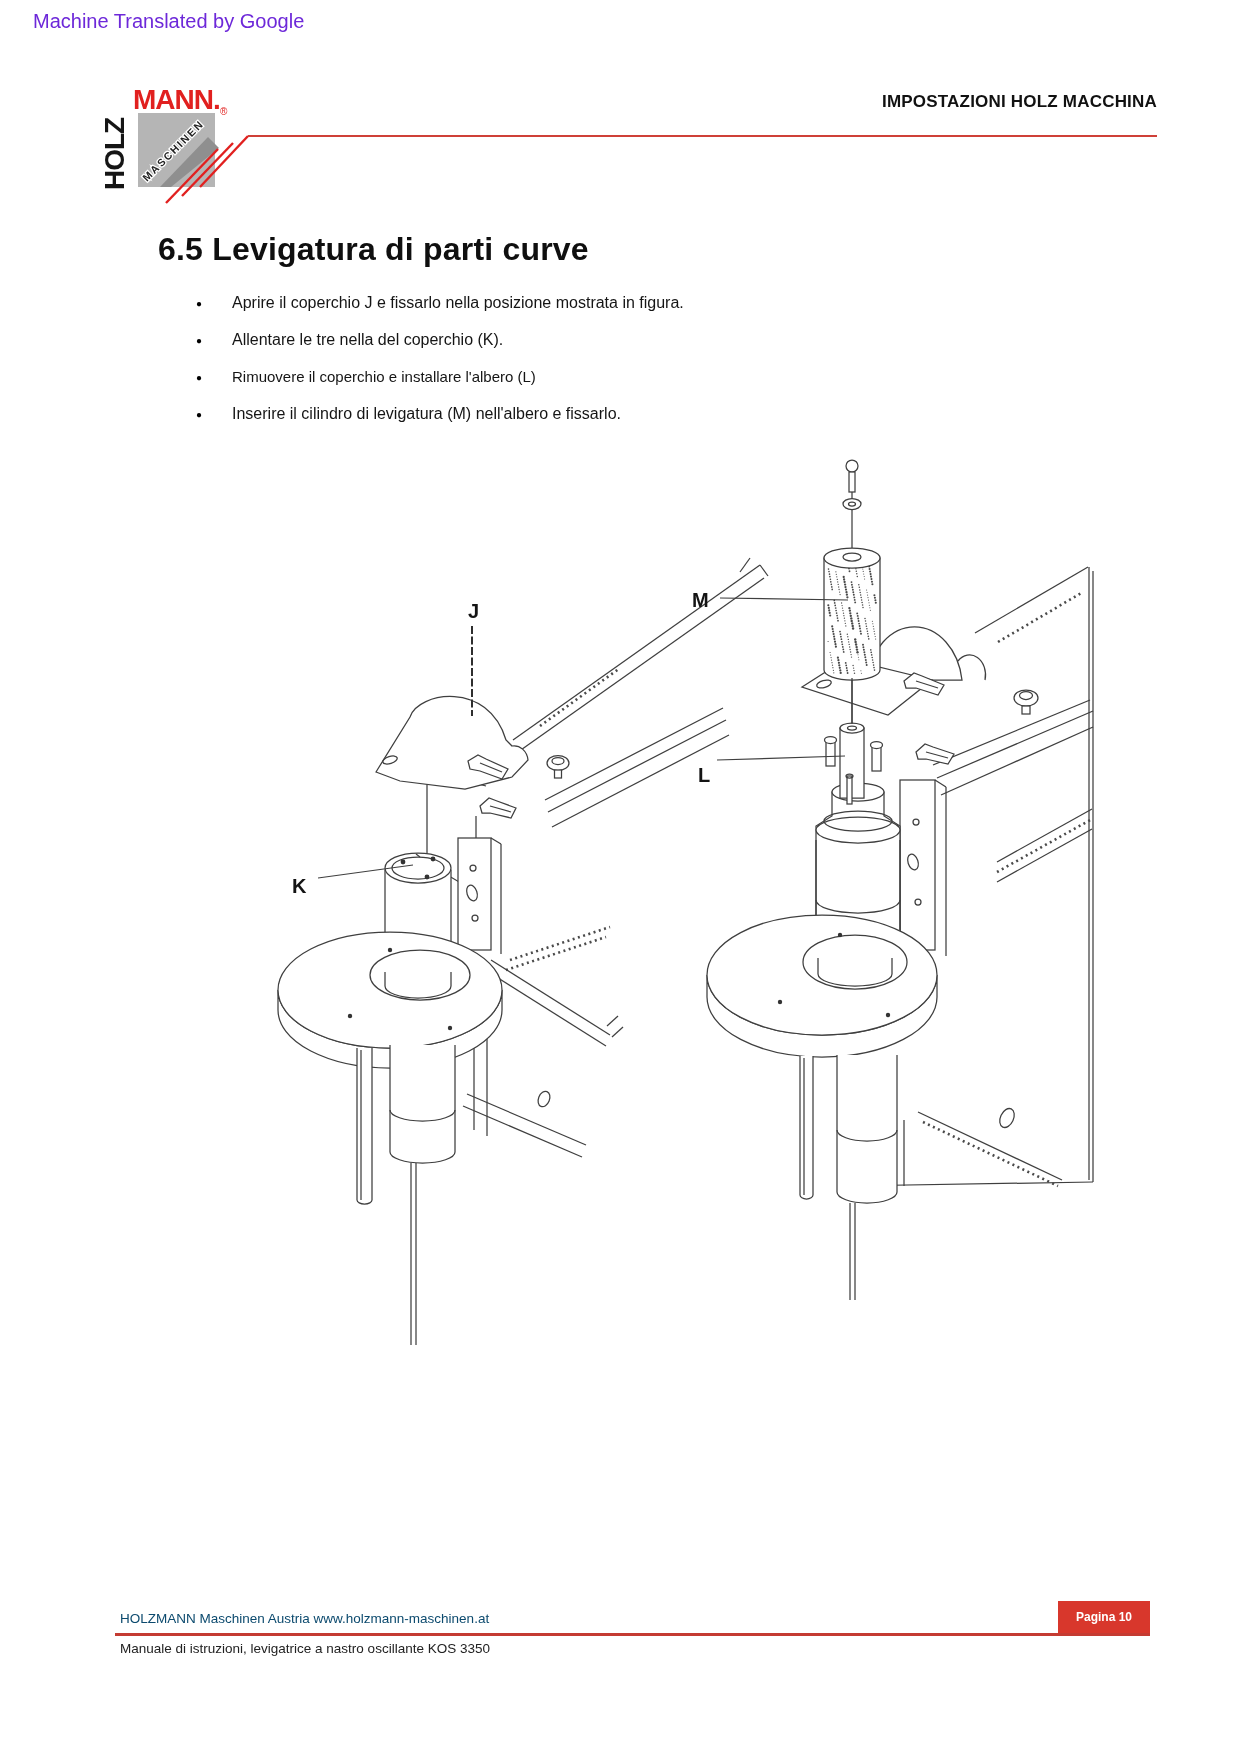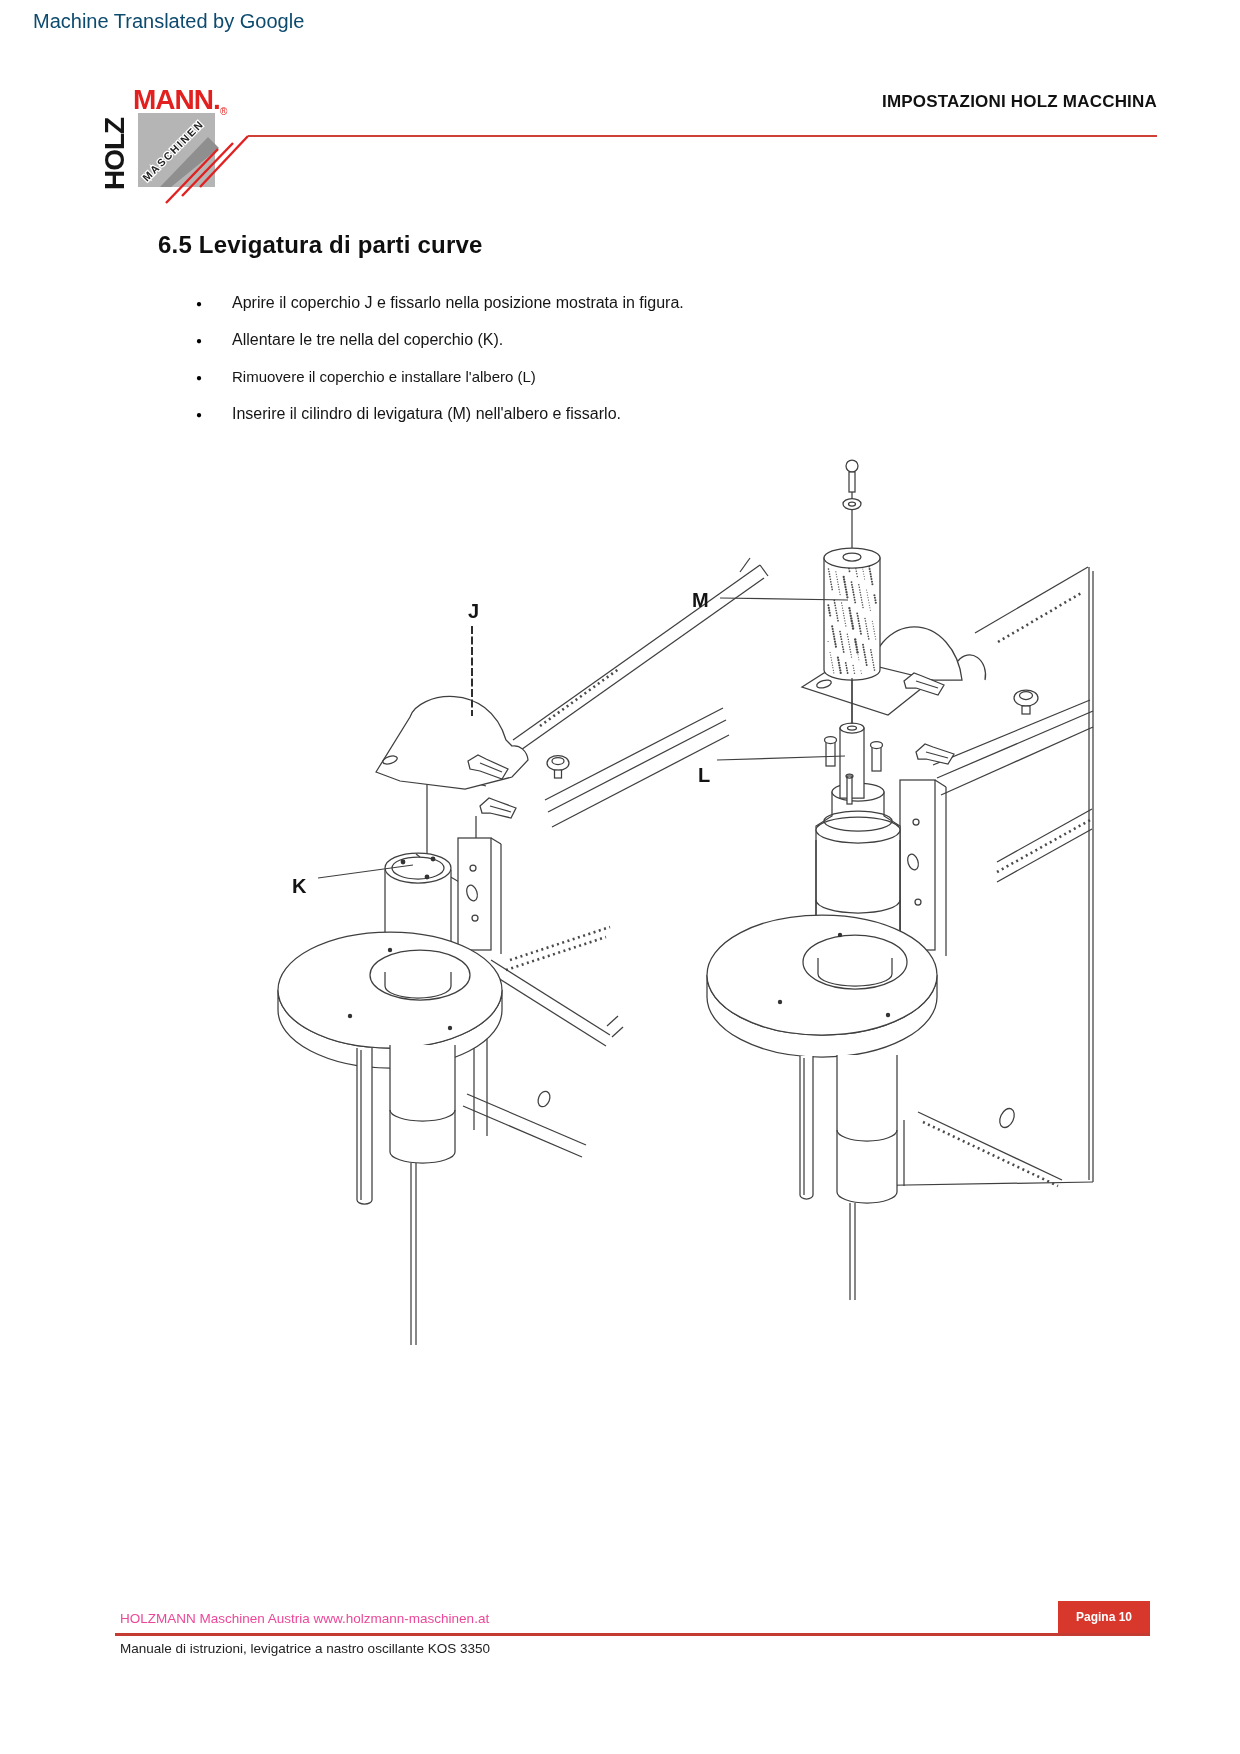--- a/index.html
+++ b/index.html
@@ -2,29 +2,29 @@
 <html><head>
 <meta charset="utf-8">
 <style>
   html,body{margin:0;padding:0;background:#888;}
   .page{
     position:relative;width:1240px;height:1754px;background:#ffffff;
     font-family:"Liberation Sans", sans-serif;color:#1a1a1a;overflow:hidden;
     margin:0 auto;
   }
   .abs{position:absolute;}
-  .banner{left:33px;top:10px;font-size:20px;color:#0c4a6e;}
+  .banner{left:33px;top:10px;font-size:20px;color:#6d28d9;}
   .hdr-title{top:92px;right:83px;font-size:17px;font-weight:bold;letter-spacing:.2px;color:#111;}
   .hdr-line{left:248px;top:135px;width:909px;height:2px;background:#cf4038;}
-  .sec-title{left:158px;top:231px;font-size:24px;font-weight:bold;color:#0f0f0f;letter-spacing:.2px;}
+  .sec-title{left:158px;top:231px;font-size:32px;font-weight:bold;color:#0f0f0f;letter-spacing:.2px;}
   .bullet{left:196px;width:760px;display:flex;align-items:flex-start;font-size:16px;color:#151515;}
   .bullet .dot{width:36px;font-size:10px;line-height:19px;color:#000;}
   .bullet .txt{flex:1;}
   .ftr-line{left:115px;top:1633px;width:1035px;height:3px;background:#c43b32;}
-  .ftr-t1{left:120px;top:1611px;font-size:13.5px;color:#ec4899;}
+  .ftr-t1{left:120px;top:1611px;font-size:13.5px;color:#0c4a6e;}
   .ftr-t2{left:120px;top:1641px;font-size:13.5px;color:#222;}
   .pg-badge{left:1058px;top:1601px;width:92px;height:32px;background:#d8372c;color:#fff;
     font-size:12px;font-weight:bold;display:flex;align-items:center;justify-content:center;}
   svg text.lbl{font-family:"Liberation Sans", sans-serif;font-size:20px;font-weight:bold;fill:#141414;}
   svg .ln{stroke:#3f3f3f;stroke-width:1.25;fill:none;}
   svg .lnw{stroke:#3f3f3f;stroke-width:1.25;fill:#ffffff;}
   svg .stip{stroke:#4a4a4a;stroke-width:2.6;fill:none;stroke-dasharray:2 3.5;}
 </style>
 </head>
 <body>

